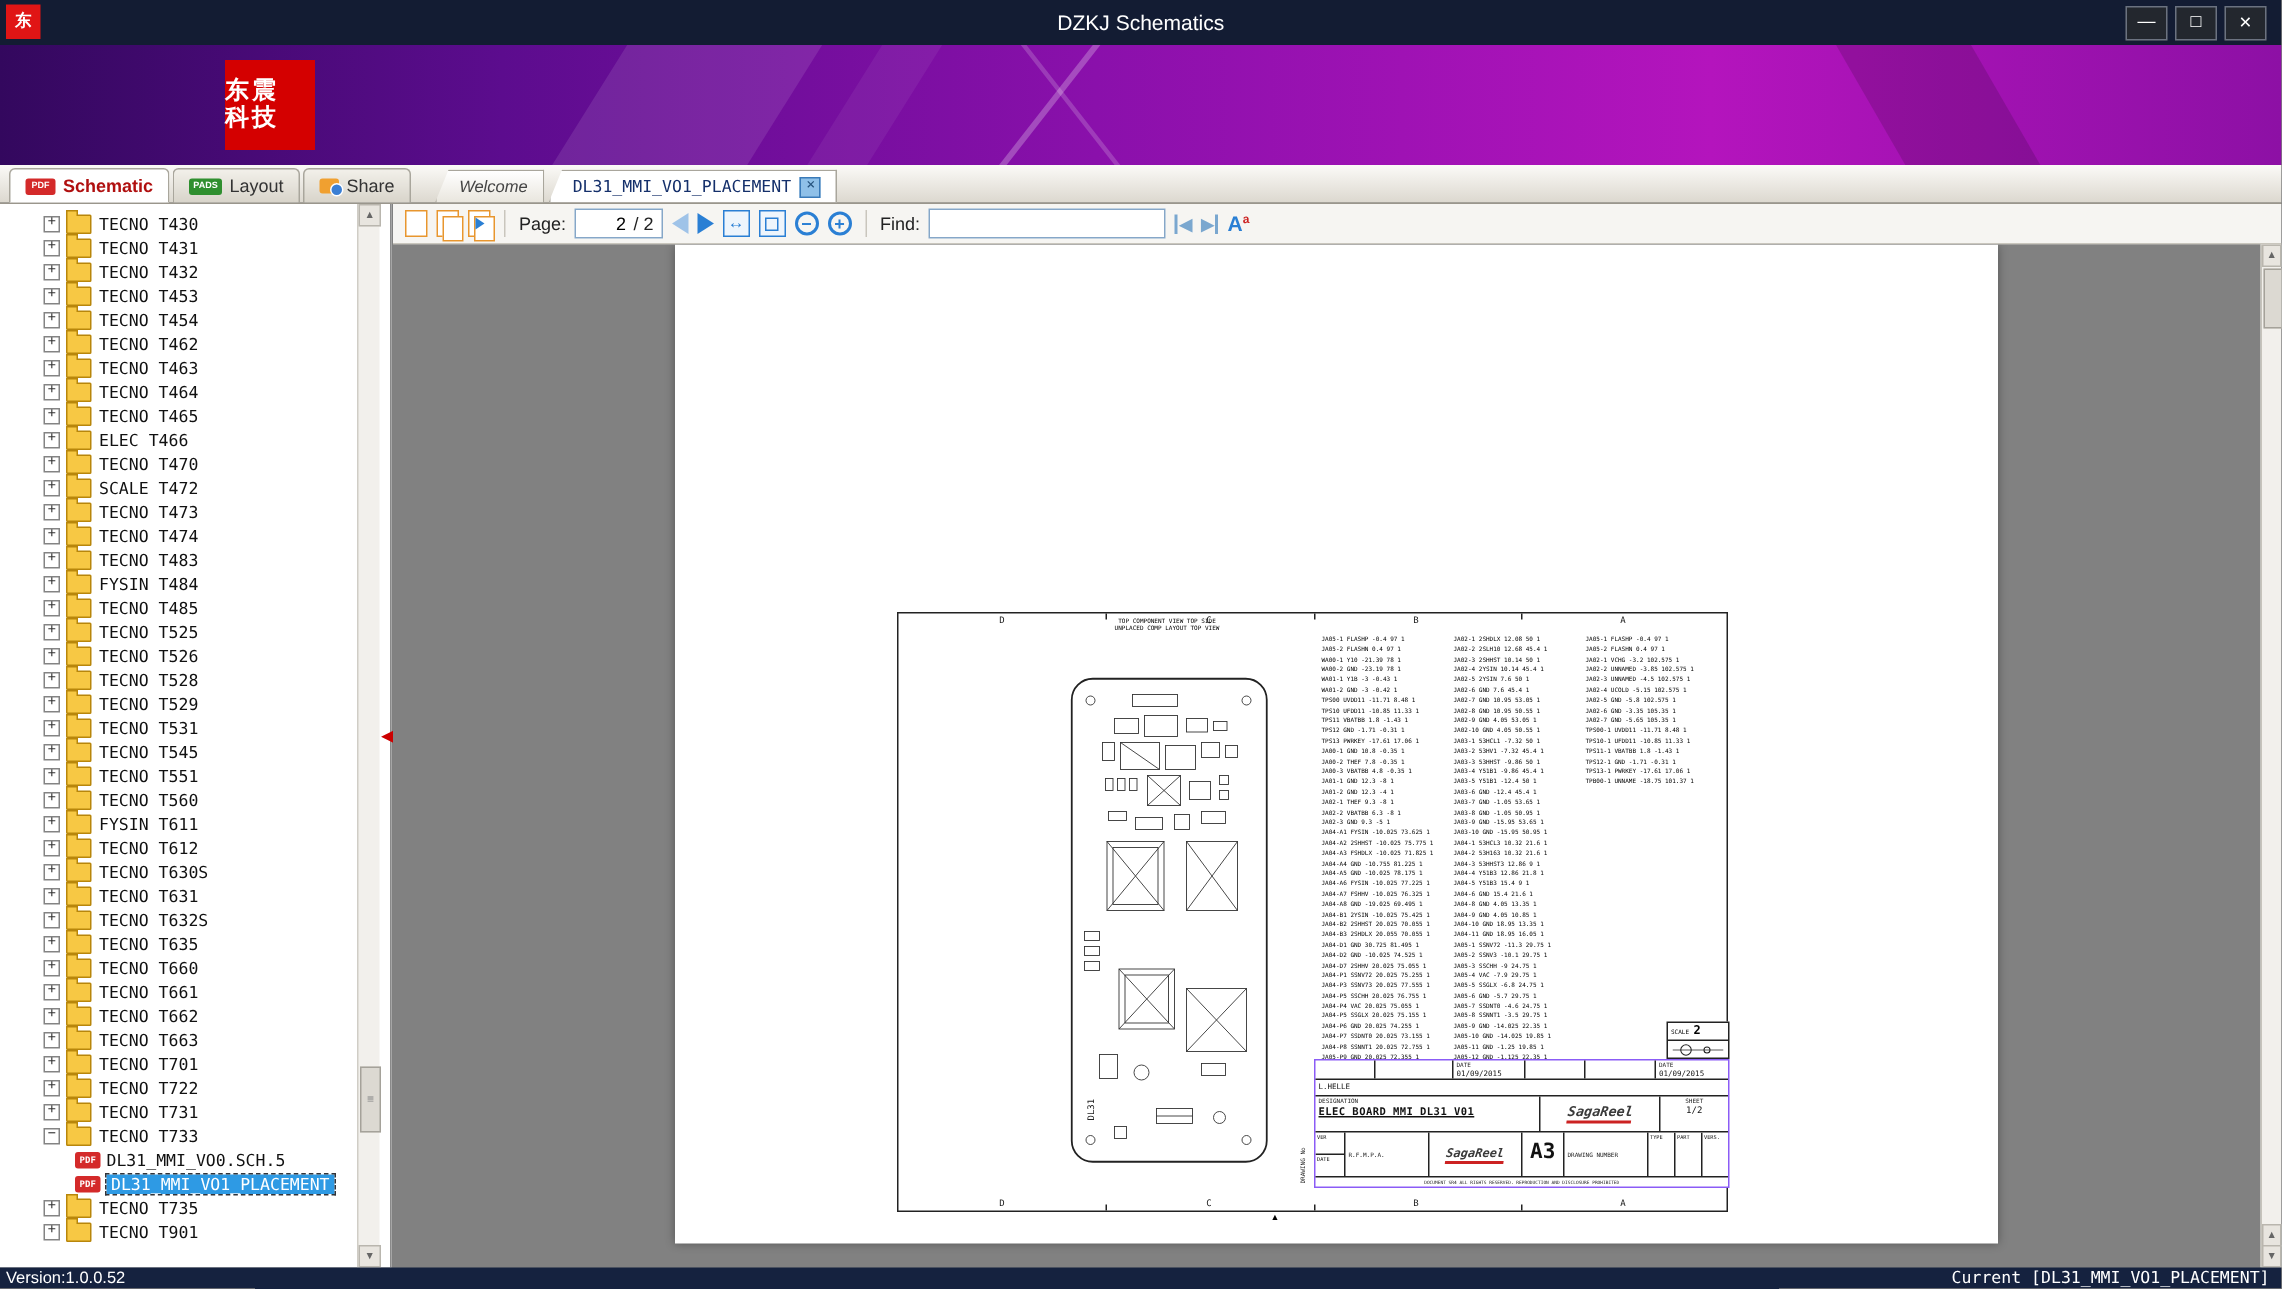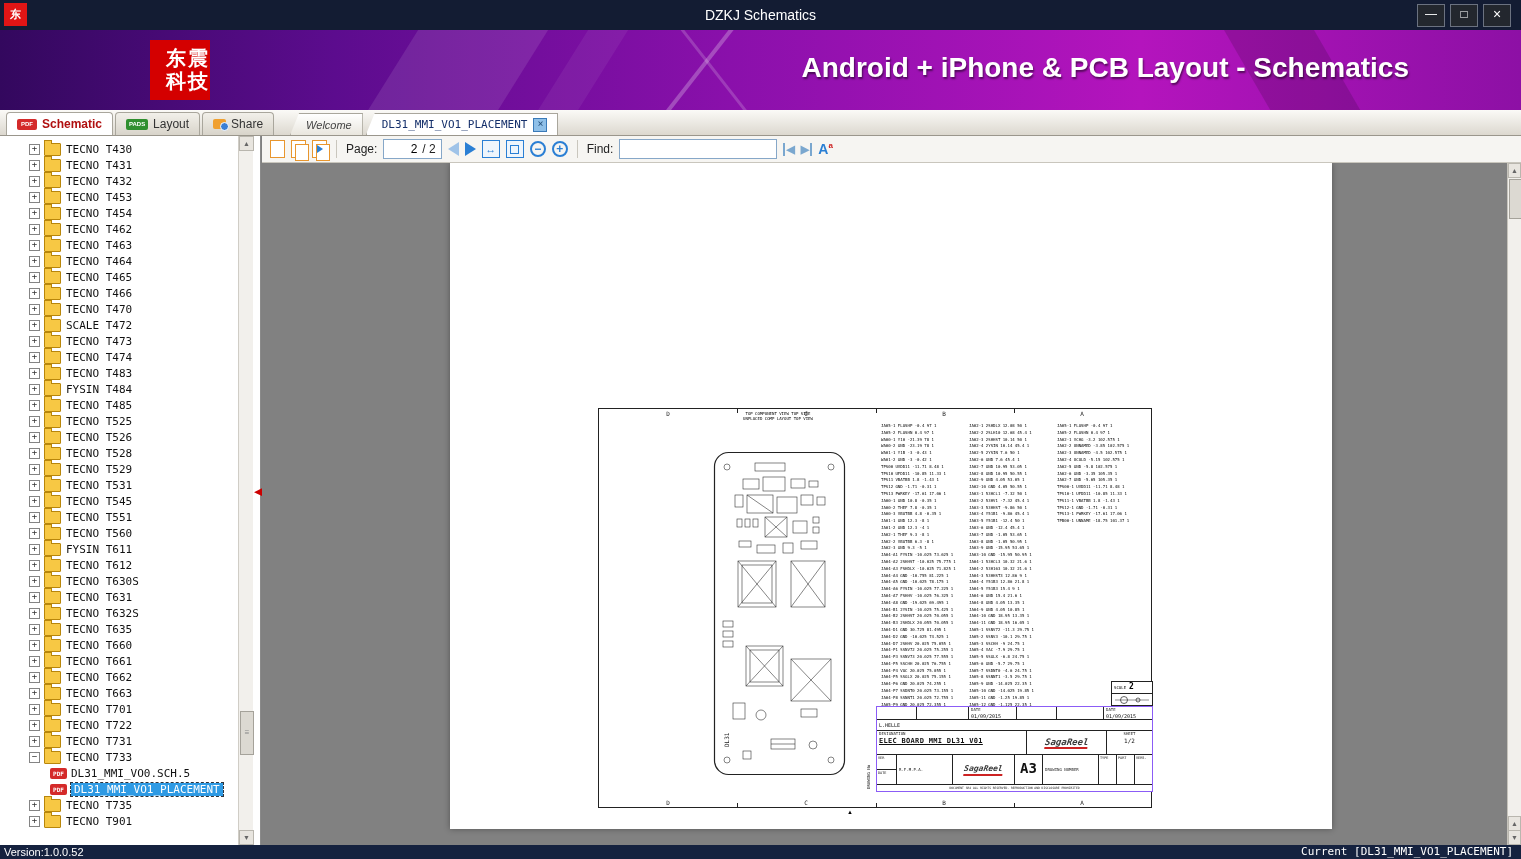--- a/index.html
+++ b/index.html
@@ -19,22 +19,22 @@
   
   .banner{position:absolute;left:0;top:30px;width:1521px;height:80px;overflow:hidden;
           background:linear-gradient(90deg,#33085e 0%,#5c0c8e 22%,#8a10ab 48%,#b414bd 75%,#8d10a5 100%);}
   .streak{position:absolute;background:rgba(255,255,255,.10);}
   .s1{left:390px;top:-30px;width:130px;height:150px;transform:skewX(-32deg);}
   .s2{left:560px;top:-30px;width:40px;height:150px;transform:skewX(-32deg);background:rgba(255,255,255,.06);}
   .s3{left:690px;top:-20px;width:4px;height:140px;transform:rotate(38deg);background:rgba(255,255,255,.25);}
   .s4{left:720px;top:-20px;width:3px;height:140px;transform:rotate(-38deg);background:rgba(255,255,255,.18);}
   .s5{left:1250px;top:-30px;width:90px;height:150px;transform:skewX(30deg);background:rgba(0,0,0,.14);}
   .logo-box{position:absolute;left:150px;top:10px;width:60px;height:60px;background:#d40000;color:#fff;
-            display:flex;flex-direction:column;justify-content:center;text-align:right;
-            font-size:20px;font-weight:bold;line-height:1.15;letter-spacing:2px;}
+            display:flex;flex-direction:column;justify-content:center;text-align:left;
+            font-size:16px;font-weight:bold;line-height:1.15;letter-spacing:2px;}
   .logo-text{position:absolute;left:226px;top:17px;font-size:38px;font-weight:800;color:#fff;
              letter-spacing:1px;text-shadow:2px 2px 3px rgba(0,0,0,.45);}
   .tagline{position:absolute;right:112px;top:22px;font-size:28px;font-weight:700;color:#fff;
            text-shadow:1px 2px 2px rgba(0,0,0,.5);}
 
   
   .tabrow{position:absolute;left:0;top:110px;width:1521px;height:26px;
           background:linear-gradient(#fbfaf7,#dcd8cf);border-bottom:1px solid #9a968c;
           display:flex;align-items:flex-end;padding-left:6px;box-sizing:border-box;}
   .tab{height:22px;display:flex;align-items:center;gap:5px;padding:0 10px;margin-right:2px;
@@ -195,21 +195,20 @@
 <div class="banner">
   <div class="streak s1"></div>
   <div class="streak s2"></div>
   <div class="streak s3"></div>
   <div class="streak s4"></div>
   <div class="streak s5"></div>
   <div class="logo-box">
     <span>东震</span>
     <span>科技</span>
   </div>
-  <div class="tagline">Android + iPhone &amp; PCB Layout - Schematics</div>
 </div>
 
 <div class="tabrow">
   <div class="tab active">
     <span class="ic-pdf">PDF</span>
     <span>Schematic</span>
   </div>
   <div class="tab">
     <span class="ic-pads">PADS</span>
     <span>Layout</span>
@@ -291,21 +290,21 @@
         <span class="expander"></span>
         <span class="folder-icon"></span>
 
         <span class="tree-label">TECNO T465</span>
       </div>
 
       <div class="tree-row t-folder">
         <span class="expander"></span>
         <span class="folder-icon"></span>
 
-        <span class="tree-label">TECNO T466</span>
+        <span class="tree-label">ELEC T466</span>
       </div>
 
       <div class="tree-row t-folder">
         <span class="expander"></span>
         <span class="folder-icon"></span>
 
         <span class="tree-label">TECNO T470</span>
       </div>
 
       <div class="tree-row t-folder">

